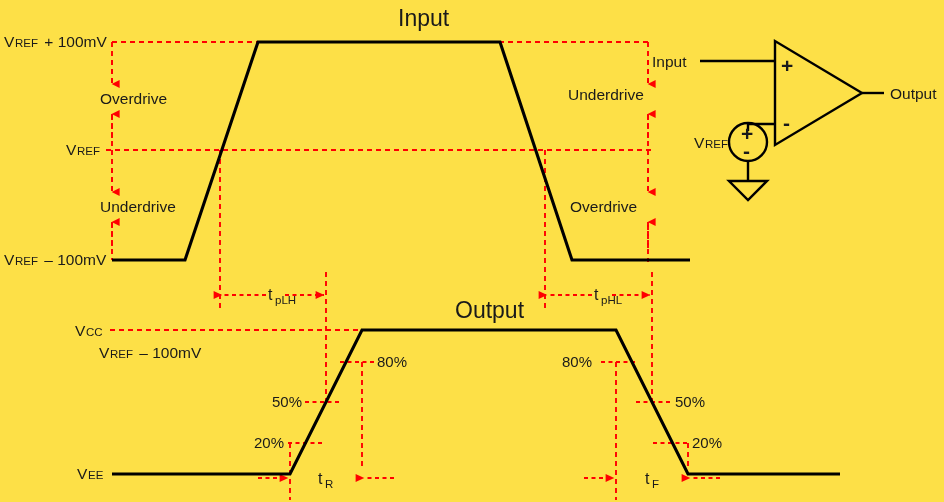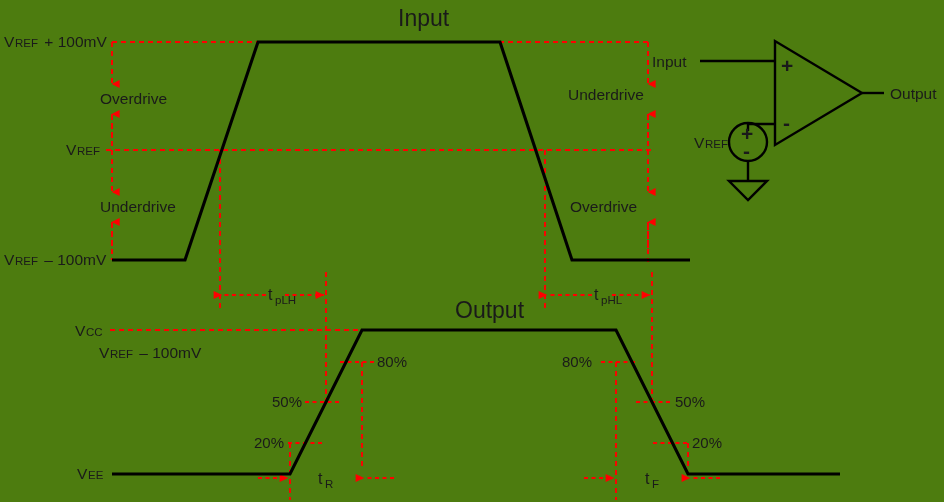--- a/index.html
+++ b/index.html
@@ -4,21 +4,21 @@
 <style>
   html, body {
     margin: 0;
     padding: 0;
     background: #ffffff;
   }
   #canvas {
     position: relative;
     width: 944px;
     height: 502px;
-    background: #4d7c0f;
+    background: #fde047;
     font-family: "Liberation Sans", sans-serif;
     overflow: hidden;
   }
   svg.layer {
     position: absolute;
     top: 0;
     left: 0;
     width: 944px;
     height: 502px;
   }

